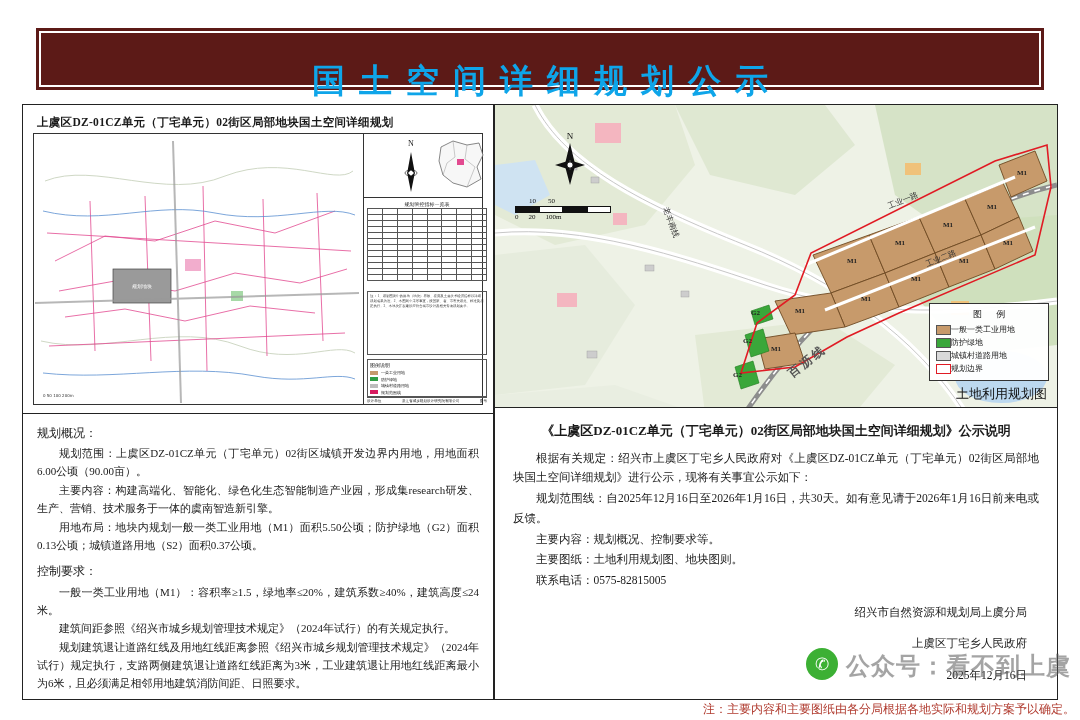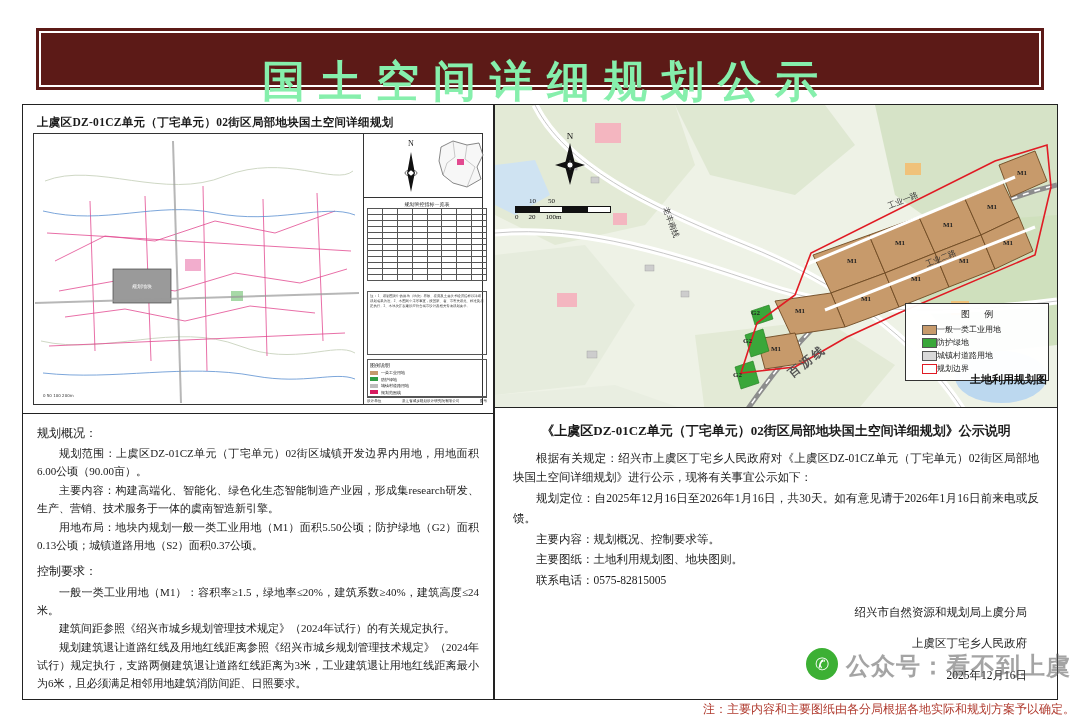--- a/index.html
+++ b/index.html
@@ -33,22 +33,22 @@
   .banner-inner {
     width: 100%;
     height: 100%;
     border: 2px solid #ffffff;
     box-sizing: border-box;
     display: flex;
     align-items: center;
     justify-content: center;
   }
   .banner-title {
-    color: #86efac;
-    font-size: 43px;
+    color: #0ea5e9;
+    font-size: 33px;
     font-weight: bold;
     letter-spacing: 14px;
     text-indent: 14px;
     font-family: "Liberation Serif", serif;
     white-space: nowrap;
     margin-top: 45px;
   }
 
   
   .content {
@@ -247,36 +247,36 @@
     top: 92px;
     font-size: 7px;
     color: #111;
   }
   .scalebar .bar { display:flex; margin-top:1px; }
   .scalebar .seg { width: 22px; height: 5px; border: 0.5px solid #111; }
   .lu-legend {
     position: absolute;
     right: 8px;
     bottom: 26px;
-    width: 144px;
+    width: 120px;
     background: rgba(255,255,255,0.96);
     border: 1px solid #333;
-    padding: 4px 16px;
+    padding: 4px 6px;
     box-sizing: border-box;
     font-size: 8px;
   }
   .lu-legend .ll-title { text-align: center; font-size: 9px; margin-bottom: 3px; letter-spacing: 6px; text-indent: 6px;}
   .lu-legend .ll-row { display:flex; align-items:center; gap: 0; margin-bottom: 2px; }
   .lu-legend .ll-sw { width: 13px; height: 8px; border: 0.5px solid #555; flex: none; }
   .lu-caption {
     position: absolute;
     right: 10px;
-    bottom: 20px;
-    font-size: 11px;
-    font-weight: bold;
+    bottom: 4px;
+    font-size: 13px;
+    font-weight: normal;
     color: #111;
   }
   .road-label {
     position: absolute;
     font-size: 8px;
     color: #333;
     white-space: nowrap;
   }
   .rail-label {
     position: absolute;
@@ -746,21 +746,21 @@
           <span>规划边界</span>
         </div>
       </div>
 
       <div class="lu-caption">土地利用规划图</div>
     </div>
 
     <div class="notice">
       <div class="n-title">《上虞区DZ-01CZ单元（丁宅单元）02街区局部地块国土空间详细规划》公示说明</div>
       <p>根据有关规定：绍兴市上虞区丁宅乡人民政府对《上虞区DZ-01CZ单元（丁宅单元）02街区局部地块国土空间详细规划》进行公示，现将有关事宜公示如下：</p>
-      <p>规划定位：自2025年12月16日至2026年1月16日，共30天。如有意见请于2026年1月16日前来电或反馈。</p>
+      <p>规划范围线：自2025年12月16日至2026年1月16日，共30天。如有意见请于2026年1月16日前来电或反馈。</p>
       <p>主要内容：规划概况、控制要求等。</p>
       <p>主要图纸：土地利用规划图、地块图则。</p>
       <p>联系电话：0575-82815005</p>
       <div class="signoff">
         <div>绍兴市自然资源和规划局上虞分局</div>
         <div>上虞区丁宅乡人民政府</div>
         <div>2025年12月16日</div>
       </div>
     </div>
   </div>

